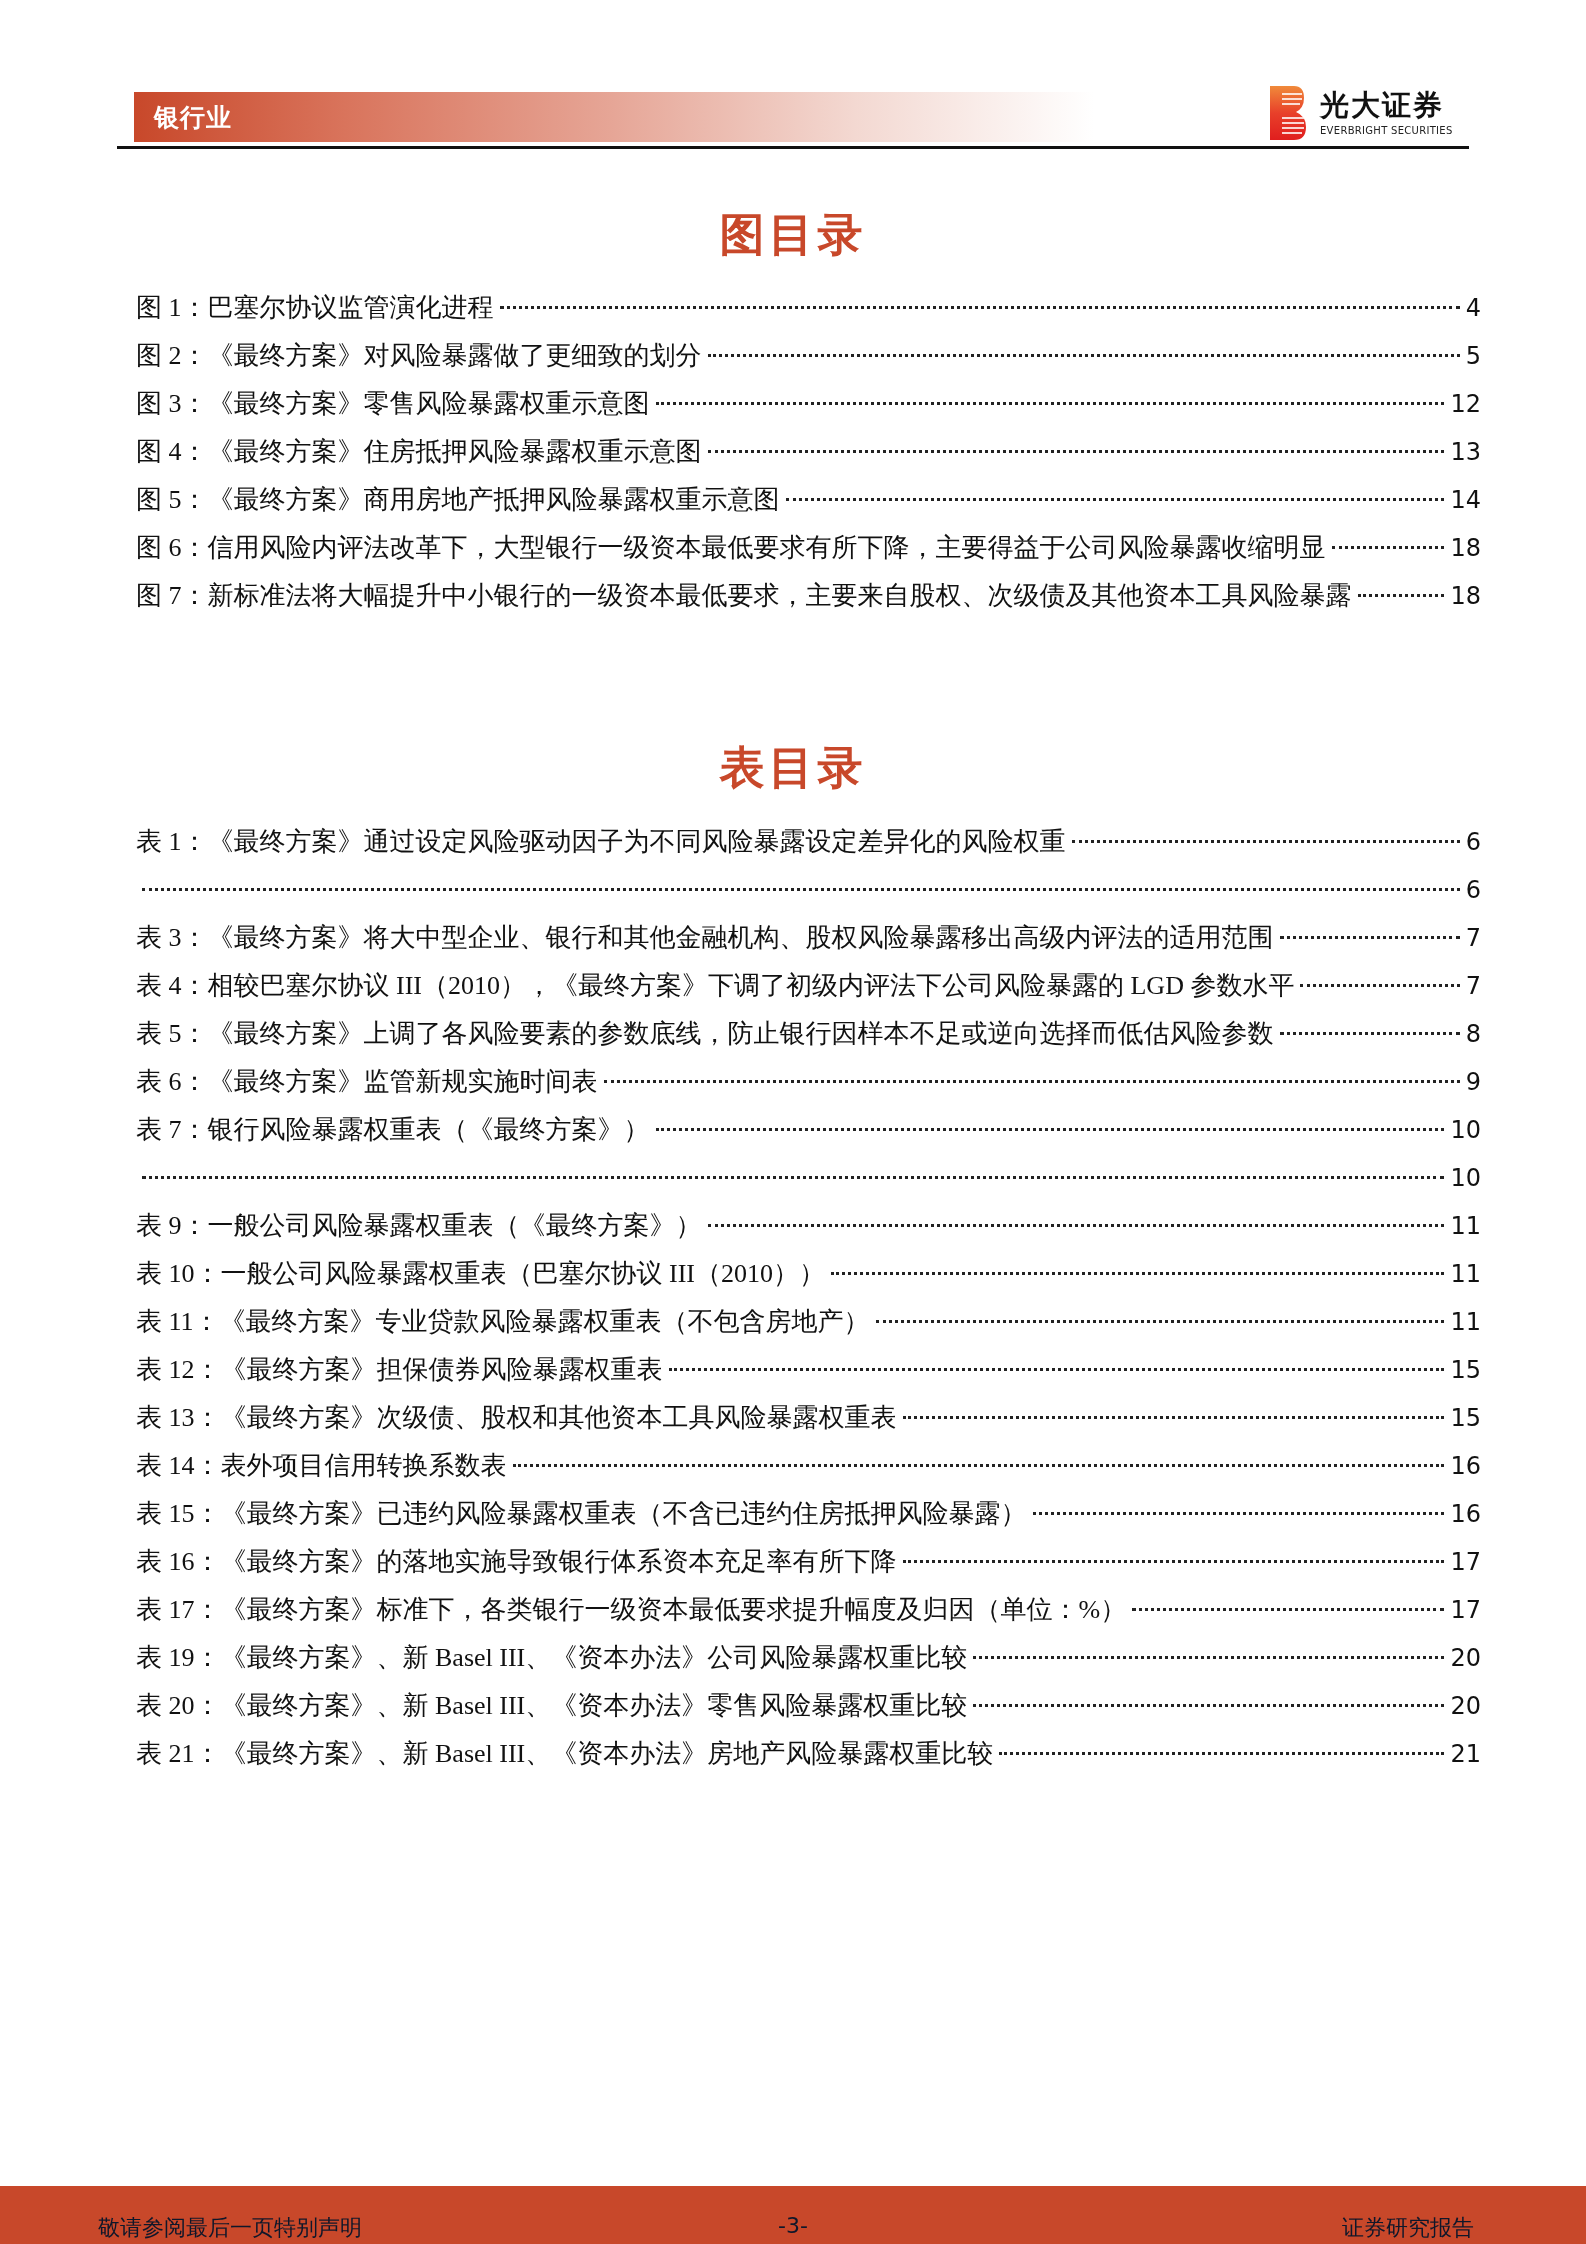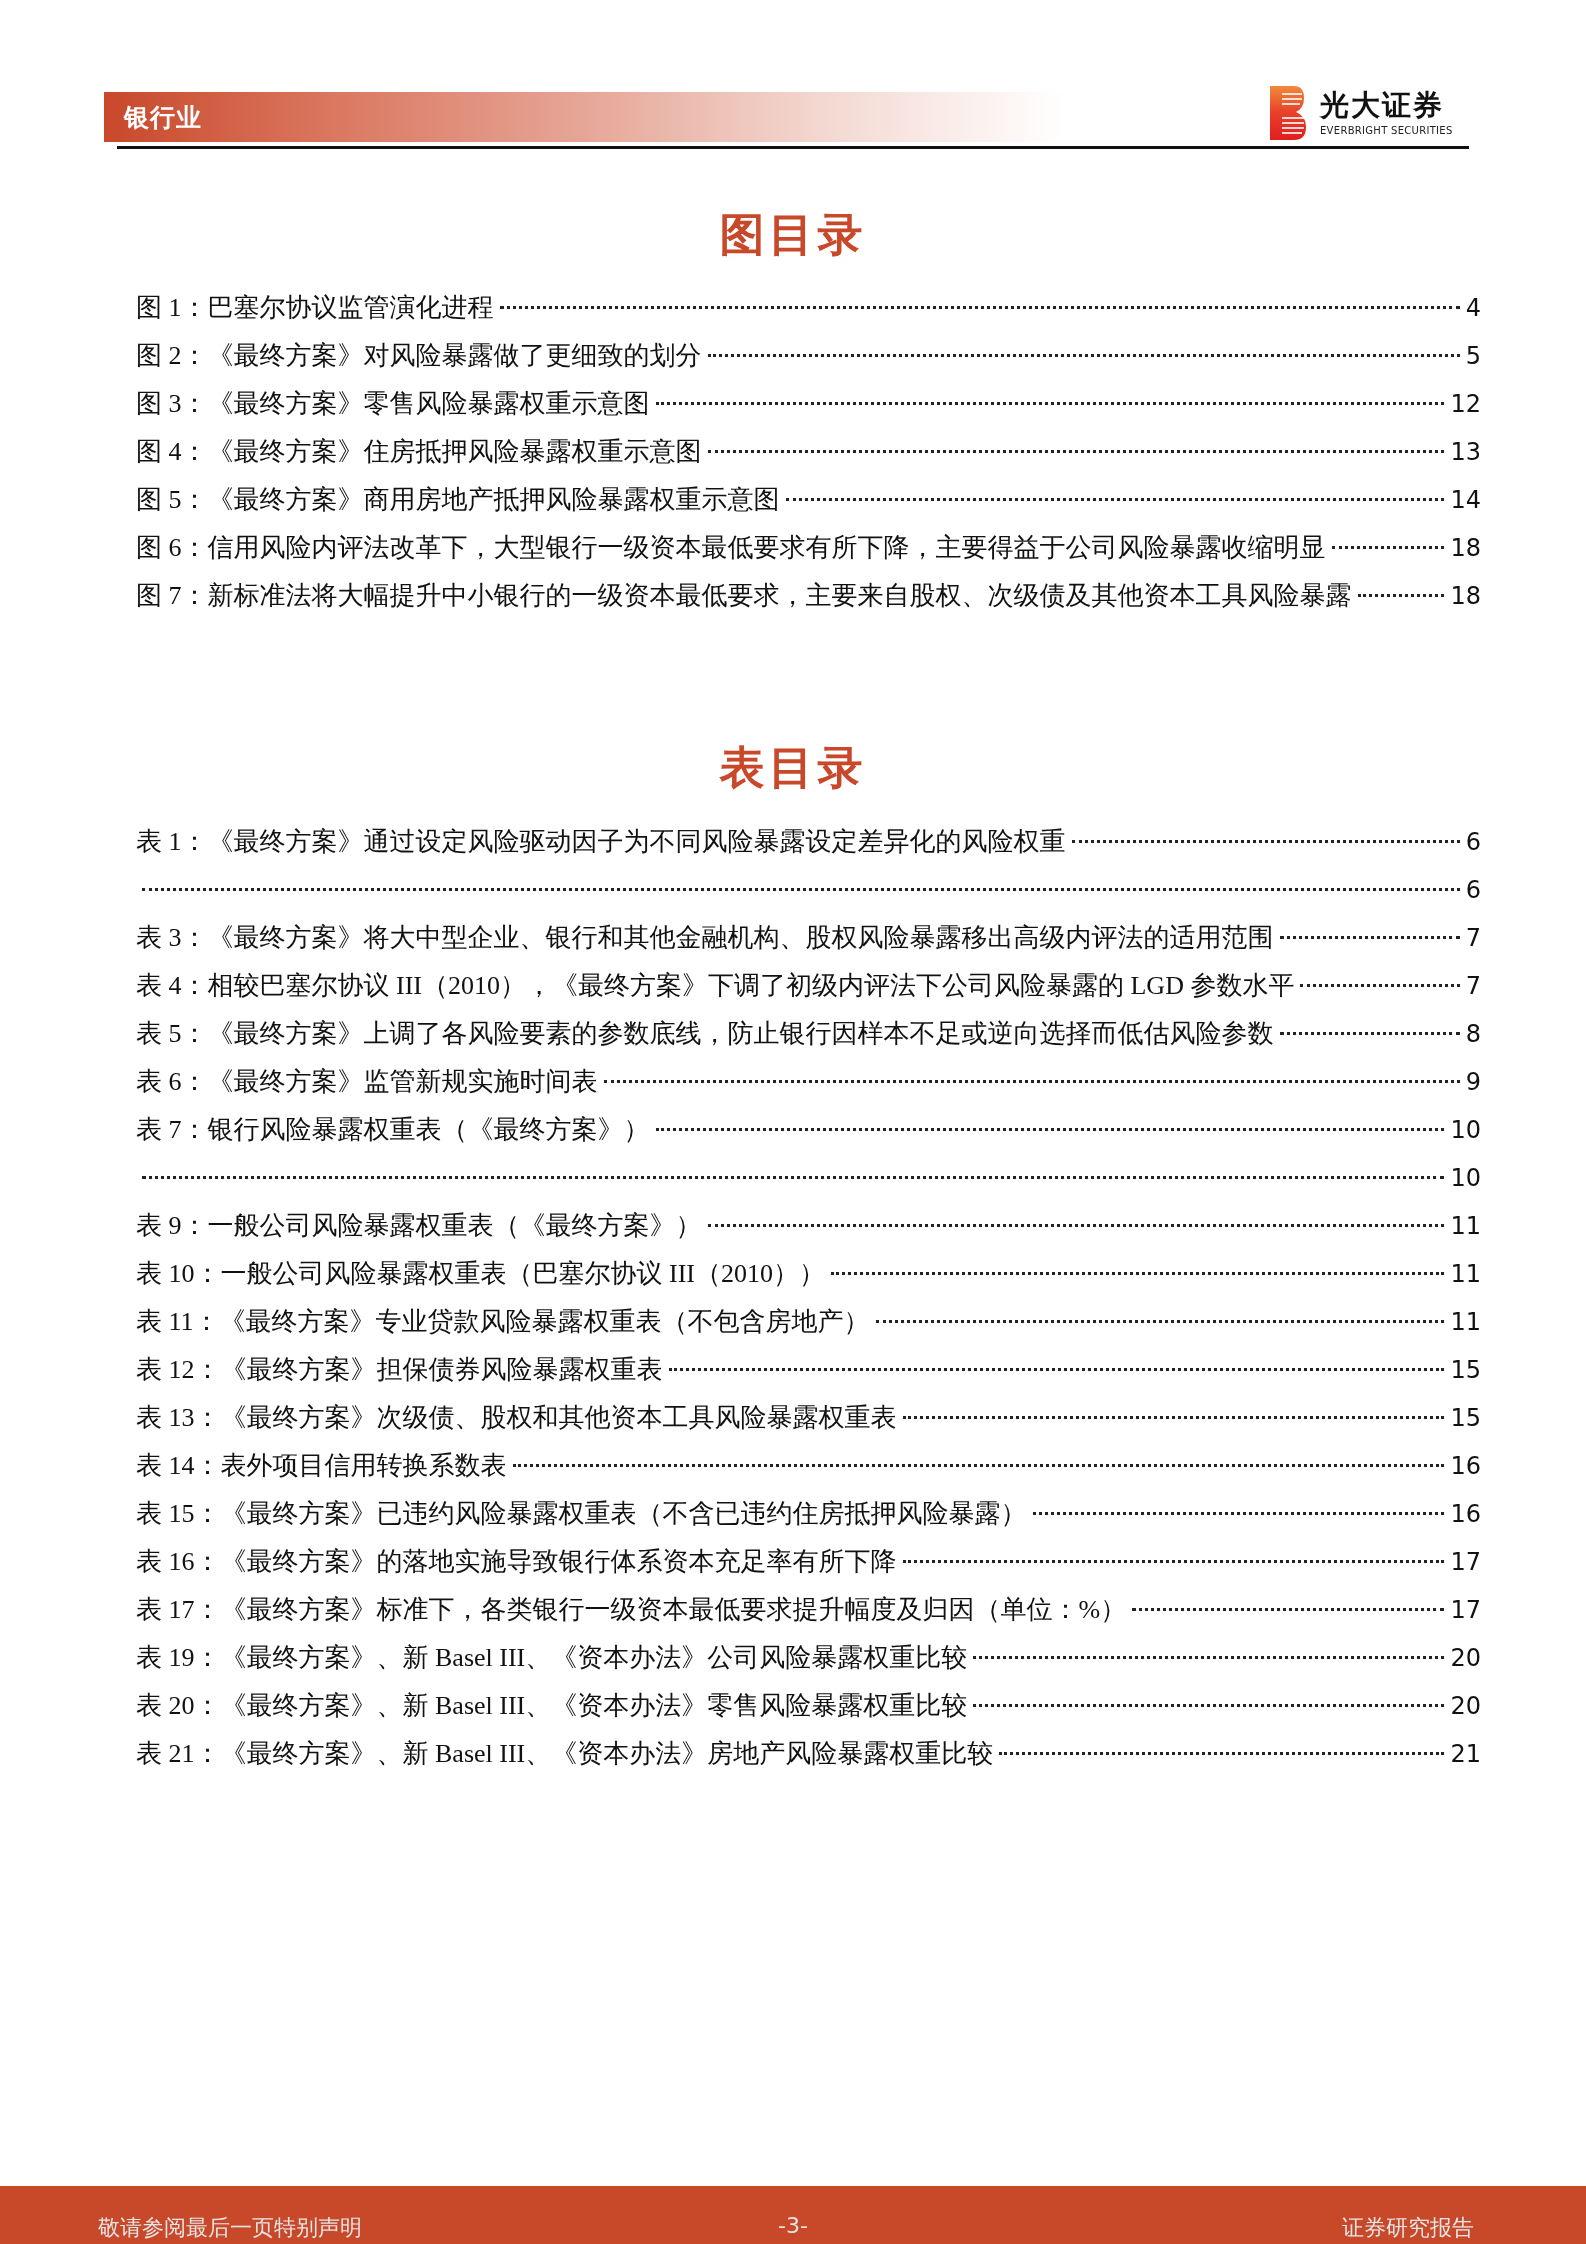--- a/index.html
+++ b/index.html
@@ -1,20 +1,20 @@
 <!DOCTYPE html>
 <html><head>
 <meta charset="utf-8">
 <style>
   html, body { margin: 0; padding: 0; background: #ffffff; }
   body { width: 1586px; height: 2244px; position: relative; overflow: hidden;
          font-family: "Liberation Serif", "DejaVu Serif", serif; color: #111; }
 
   
-  .header { position: absolute; left: 104px; top: 92px; width: 1352px; height: 50px; }
+  .header { position: absolute; left: 134px; top: 92px; width: 1352px; height: 50px; }
   .header-band { position: absolute; left: 0; top: 0; width: 960px; height: 50px;
                  background: linear-gradient(to right, #c8482a 0%, #d9745c 22%, #e6a697 50%, #f3d8d1 75%, #ffffff 100%); }
   .header-label { position: absolute; left: 20px; top: 9px; font-family: "DejaVu Sans", sans-serif;
                   font-weight: bold; font-size: 25px; color: #ffffff; letter-spacing: 1px; }
   .header-rule { position: absolute; left: 117px; top: 146px; width: 1352px; height: 3px; background: #111; }
 
   .logo { position: absolute; left: 1268px; top: 84px; width: 200px; height: 60px; }
   .logo-mark { position: absolute; left: 0; top: 0; width: 40px; height: 58px; }
   .logo-cn { position: absolute; left: 52px; top: 2px; font-family: Liberation Sans, sans-serif;
              font-weight: bold; font-size: 29px; color: #111; letter-spacing: 2px; }
@@ -30,21 +30,21 @@
   .toc { position: absolute; left: 136px; width: 1345px; }
   .toc-row { display: flex; align-items: baseline; height: 48px; line-height: 48px;
              font-size: 26px; white-space: nowrap; }
   .toc-row .label { flex: 0 0 auto; }
   .toc-row .leader { flex: 1 1 auto; border-bottom: 3px dotted #222; margin: 0 6px 0 6px;
                      transform: translateY(-7px); min-width: 10px; }
   .toc-row .page { flex: 0 0 auto; font-family: "DejaVu Sans", sans-serif; font-size: 24px; }
 
   
   .footer { position: absolute; left: 0; top: 2186px; width: 1586px; height: 58px; background: #c8482a;
-            color: #e5e5e5; font-family: "DejaVu Sans", sans-serif; font-size: 22px; }
+            color: #0f172a; font-family: "DejaVu Sans", sans-serif; font-size: 22px; }
   .footer .left { position: absolute; left: 98px; top: 27px; }
   .footer .center { position: absolute; left: 0; width: 1586px; top: 27px; text-align: center; }
   .footer .right { position: absolute; right: 112px; top: 27px; }
 </style>
 </head>
 <body>
 
 <div class="header">
   <div class="header-band"></div>
   <span class="header-label">银行业</span>

